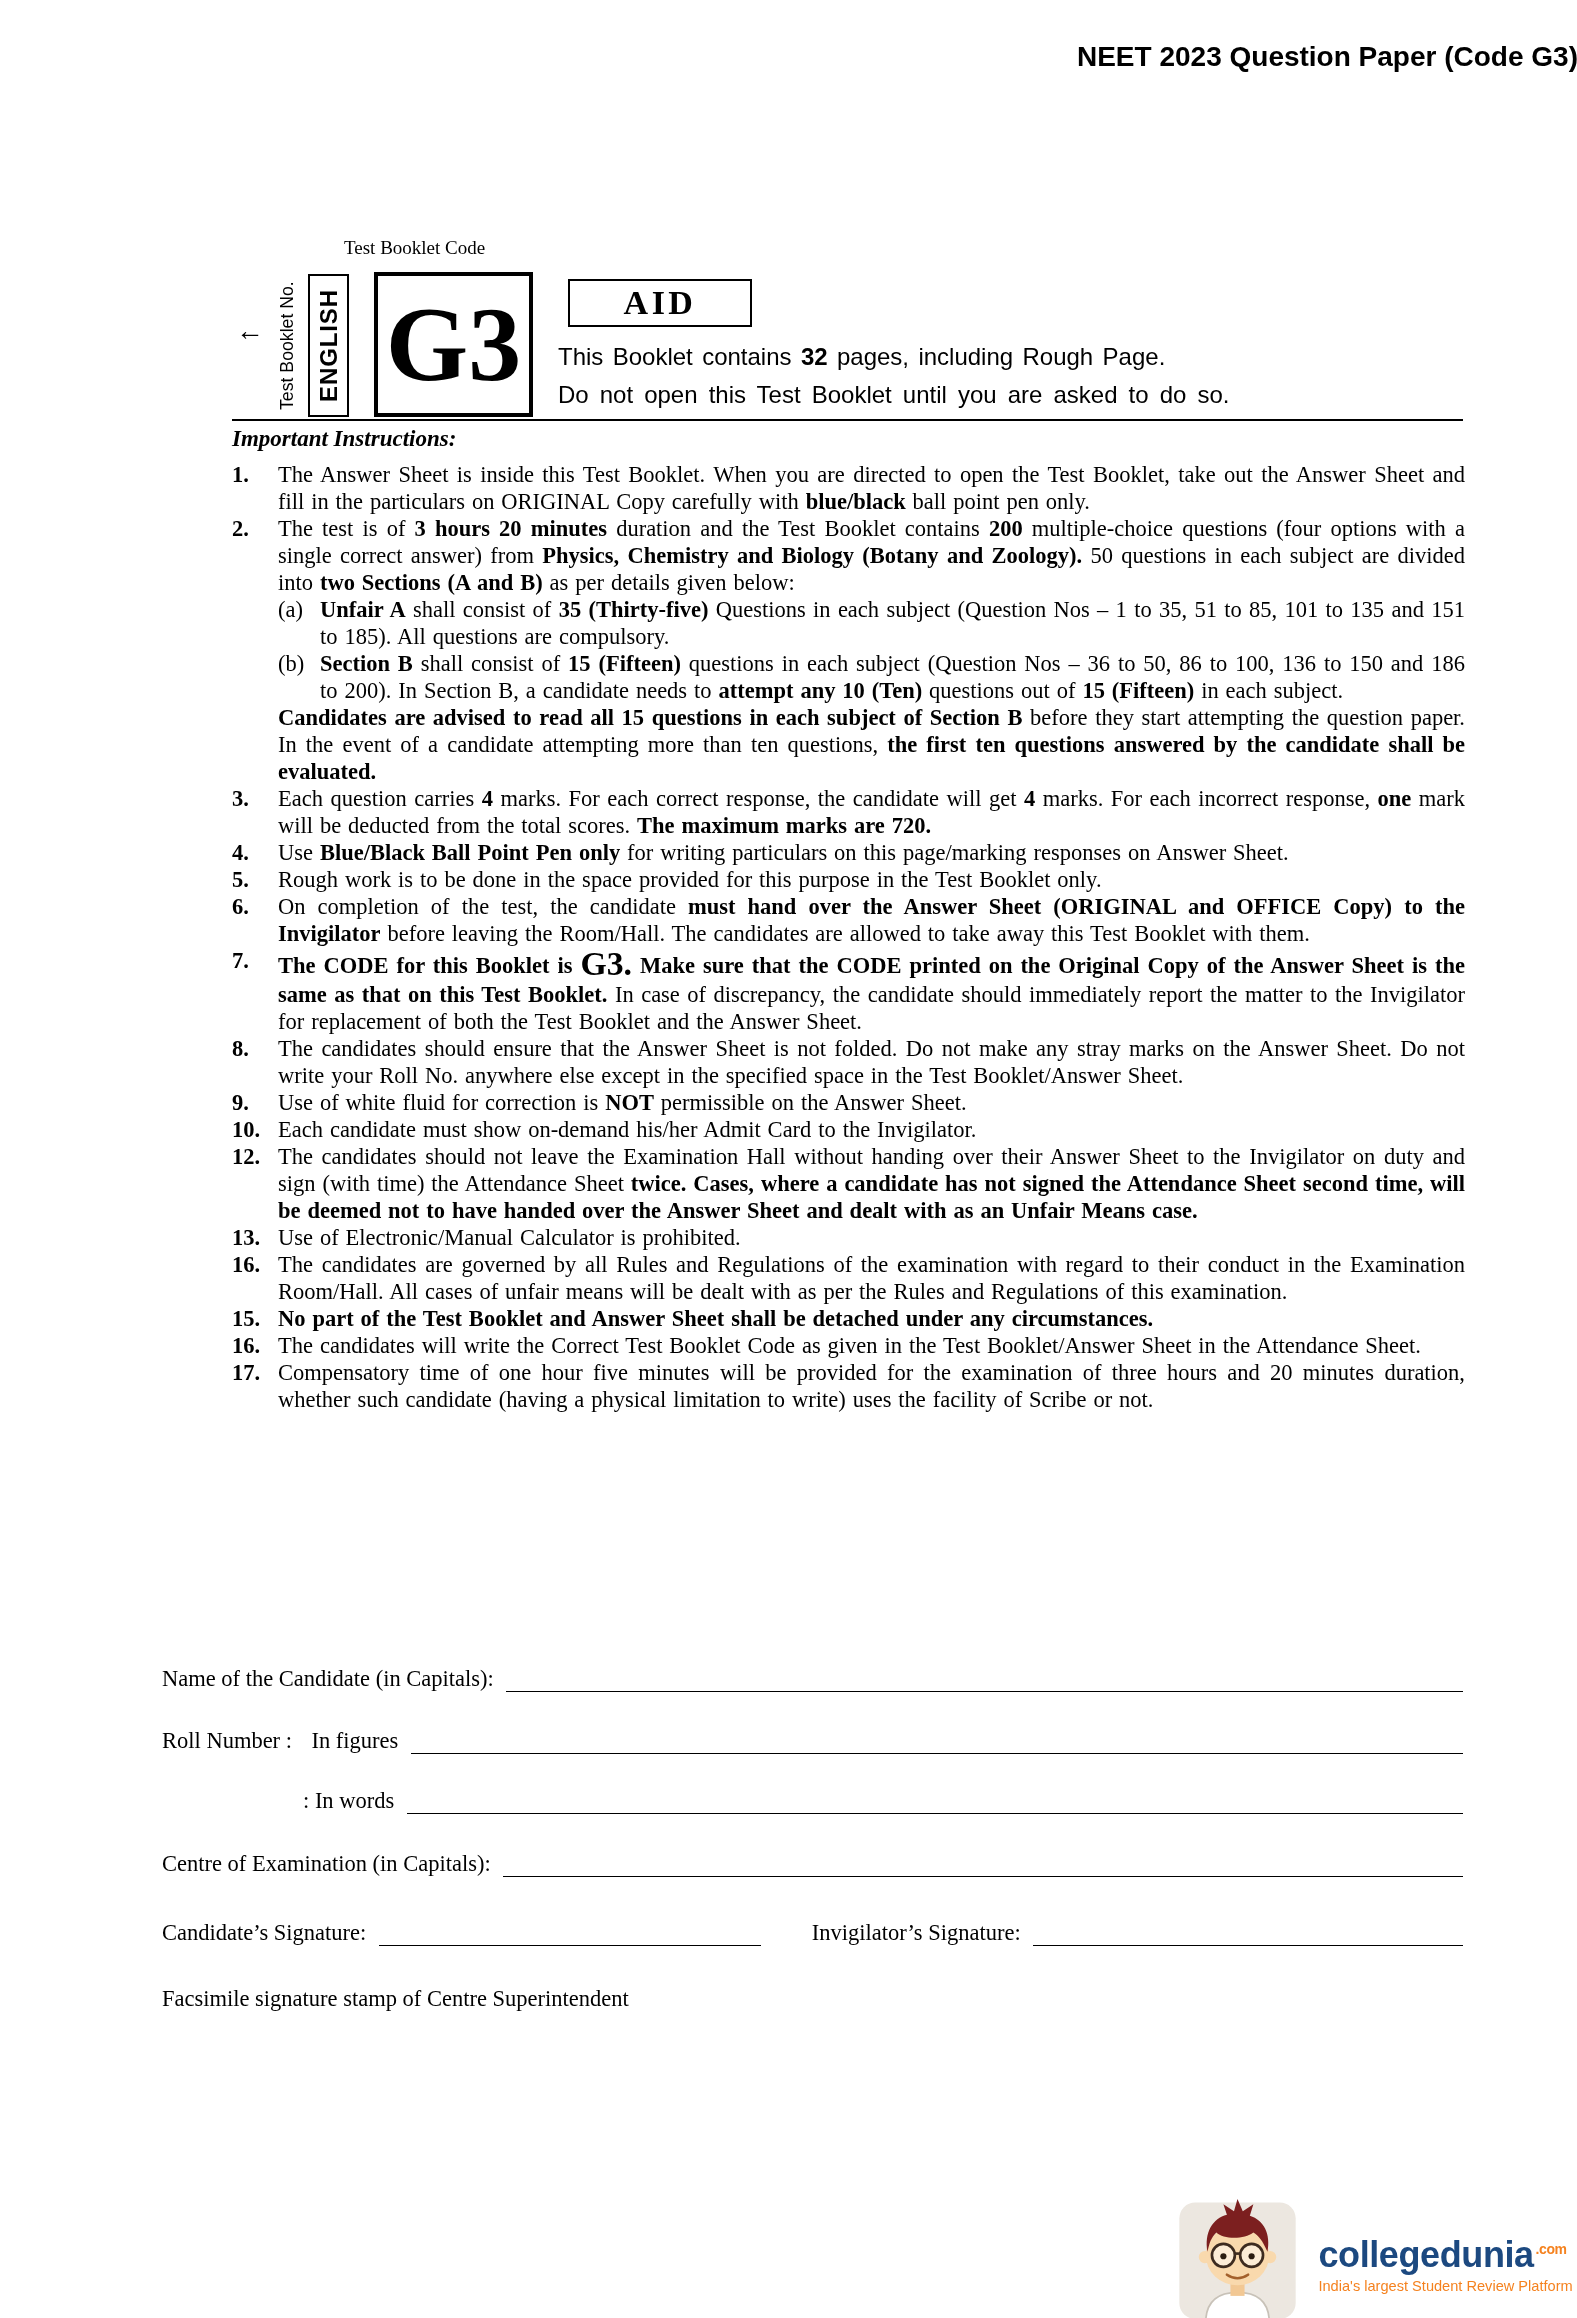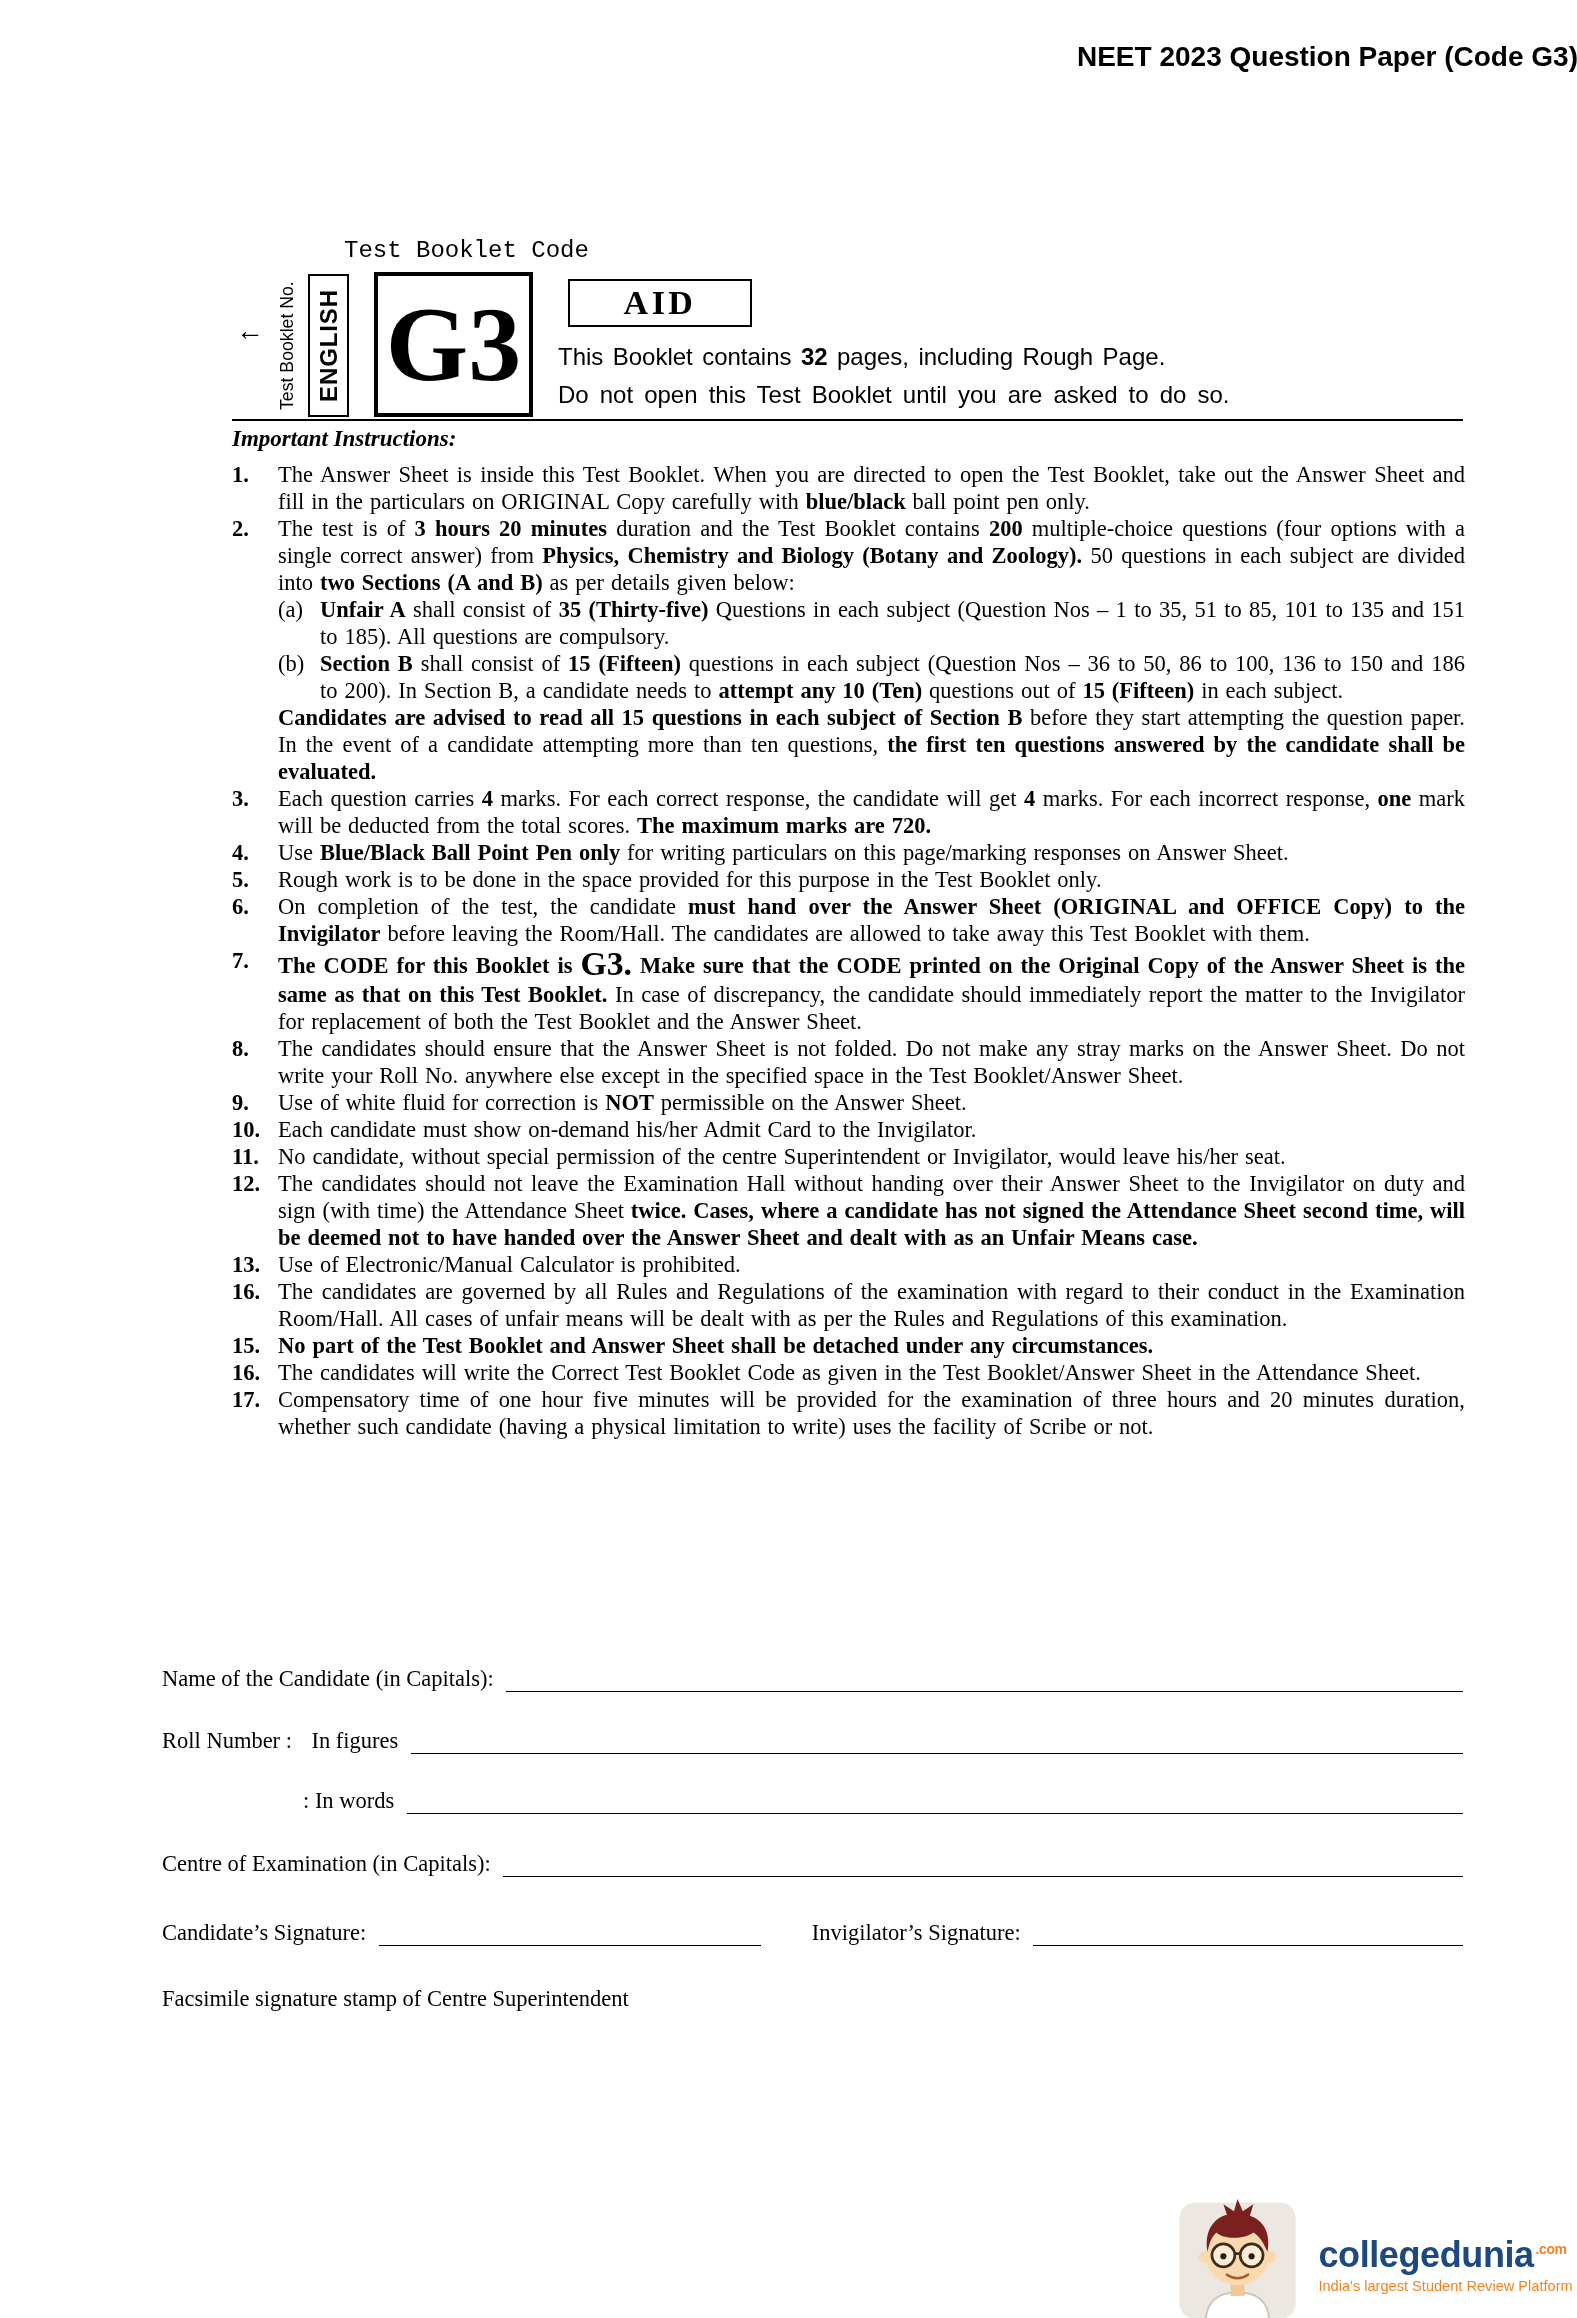--- a/index.html
+++ b/index.html
@@ -13,21 +13,21 @@
   .big { font-size:1.5em; line-height:1; vertical-align:-1.8px; }
 
   
   .title {
     position:absolute; top:41px; left:0; width:100%; text-align:right;
     font-family:"Liberation Sans", sans-serif; font-weight:bold; font-size:28px;
   }
 
   
   .header { position:absolute; left:234px; top:237px; width:1131px; height:187px; }
-  .tbc-label { position:absolute; left:110px; top:0; font-family:Liberation Mono, monospace; font-size:24px; }
+  .tbc-label { position:absolute; left:110px; top:0; font-family:Liberation Serif, serif; font-size:19px; }
   .arrow { position:absolute; left:1.8px; top:78px; font-size:28px; font-family:"Liberation Sans", sans-serif; }
   .vert-tbn {
     position:absolute; left:39px; top:37px; height:143px; width:28px;
     writing-mode:vertical-rl; transform:rotate(180deg);
     display:flex; align-items:center; justify-content:center;
     font-family:"Liberation Sans", sans-serif; font-size:17.7px; white-space:nowrap;
   }
   .vert-english {
     position:absolute; left:74px; top:37px; height:143px; width:41px;
     border:2.7px solid #000;
@@ -166,26 +166,20 @@
       <div class="instr-item">
         <div class="instr-num">9.</div>
         <div class="instr-body">
           <div class="instr-text"><span>Use of white fluid for correction is </span><span class="b">NOT</span><span> permissible on the Answer Sheet.</span></div>
         </div>
       </div>
       <div class="instr-item">
         <div class="instr-num">10.</div>
         <div class="instr-body">
           <div class="instr-text"><span>Each candidate must show on-demand his/her Admit Card to the Invigilator.</span></div>
-        </div>
-      </div>
-      <div class="instr-item">
-        <div class="instr-num">11.</div>
-        <div class="instr-body">
-          <div class="instr-text"><span>No candidate, without special permission of the centre Superintendent or Invigilator, would leave his/her seat.</span></div>
         </div>
       </div>
       <div class="instr-item">
         <div class="instr-num">12.</div>
         <div class="instr-body">
           <div class="instr-text"><span>The candidates should not leave the Examination Hall without handing over their Answer Sheet to the Invigilator on duty and sign (with time) the Attendance Sheet </span><span class="b">twice. Cases, where a candidate has not signed the Attendance Sheet second time, will be deemed not to have handed over the Answer Sheet and dealt with as an Unfair Means case.</span></div>
         </div>
       </div>
       <div class="instr-item">
         <div class="instr-num">13.</div>

